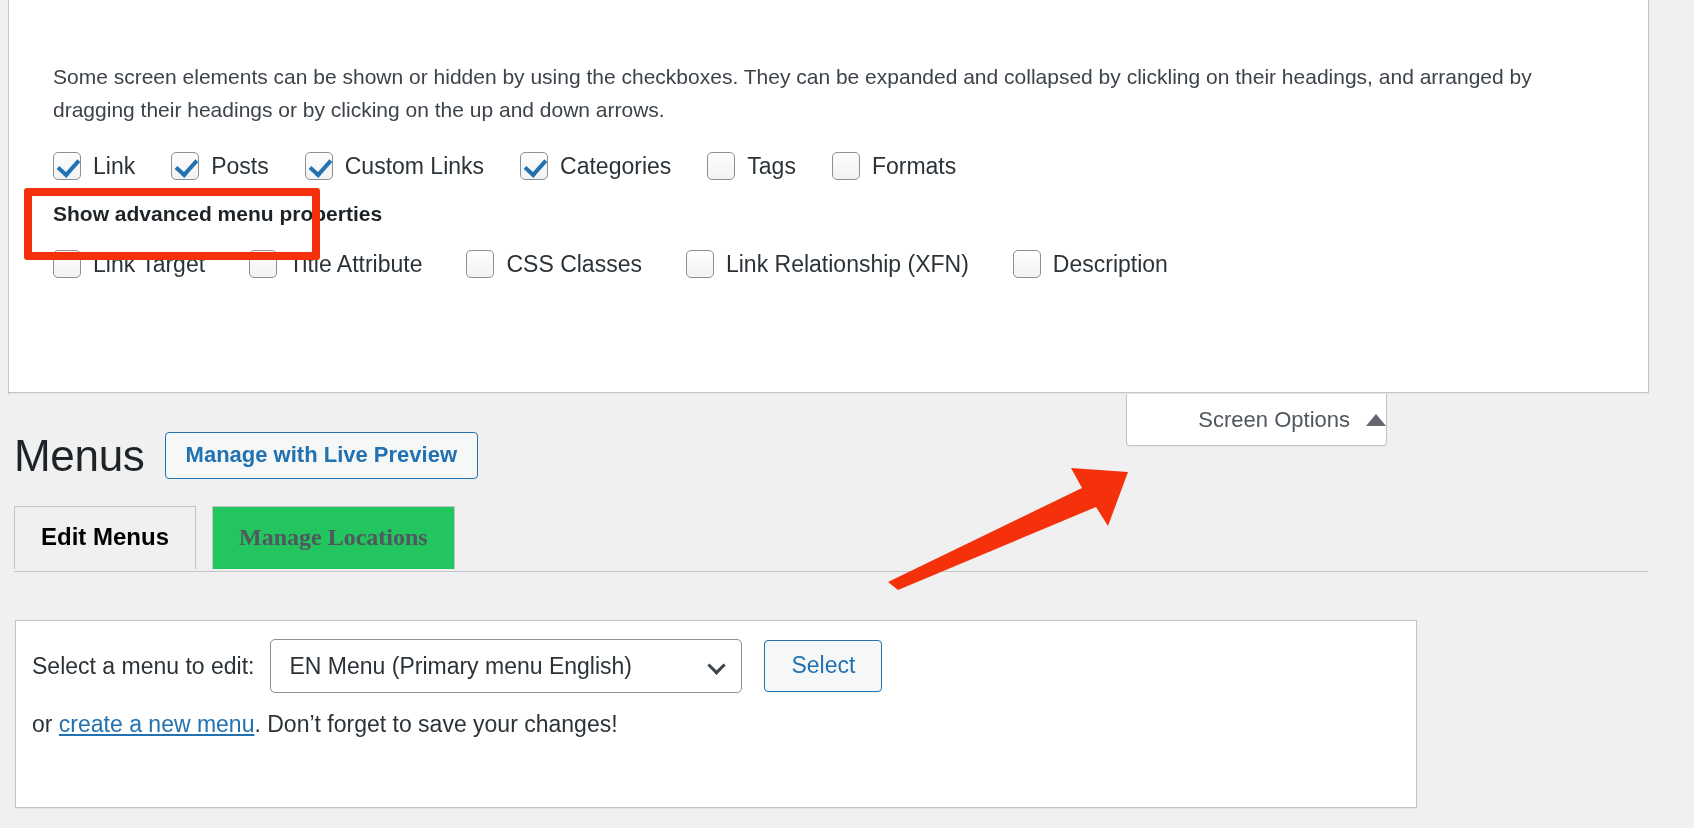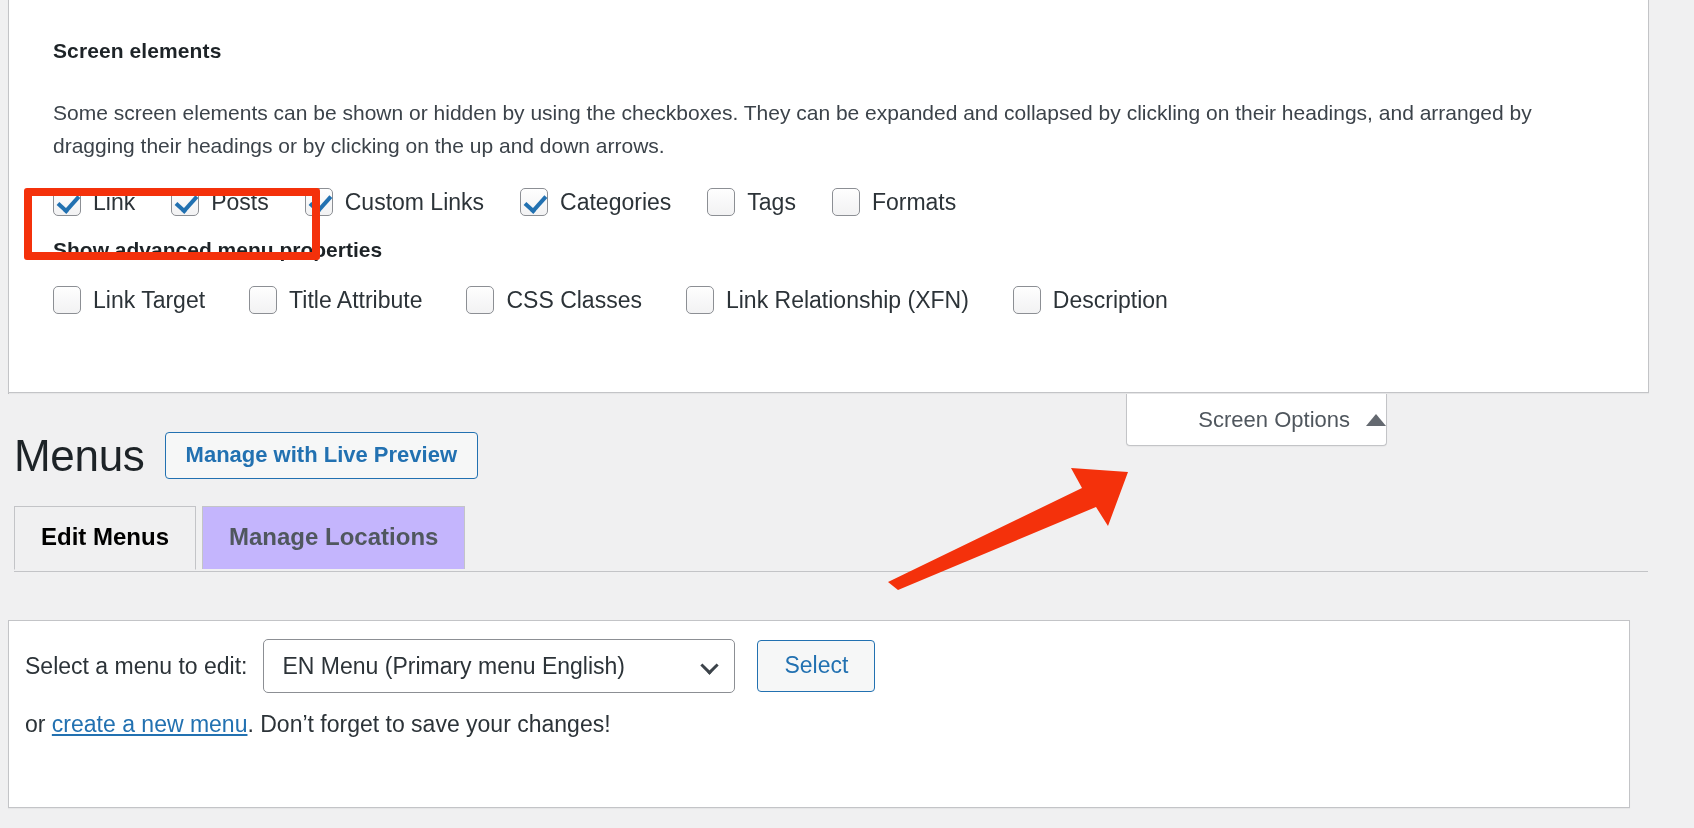--- a/index.html
+++ b/index.html
@@ -175,37 +175,38 @@
     line-height: 1.2;
     white-space: nowrap;
   }
   .nav-tab.active {
     background: #f0f0f1;
     color: #000;
     border-bottom: 1px solid #f0f0f1;
     margin-bottom: -1px;
   }
   .nav-tab.inactive {
-    background: #c4b5fd;
+    background: #22c55e;
     color: #50575e;
-    margin-left: 6px;
+    margin-left: 16px;
+    font-family: Liberation Serif, serif;
   }
   .tabs-rule {
     position: absolute;
     left: 14px; top: 571px;
     width: 1634px;
     height: 1px;
     background: #c3c4c7;
   }
 
   
   .menu-box {
     position: absolute;
-    left: 8px; top: 620px;
-    width: 1622px; height: 188px;
+    left: 15px; top: 620px;
+    width: 1402px; height: 188px;
     background: #fff;
     border: 1px solid #c3c4c7;
     box-shadow: 0 1px 1px rgba(0,0,0,.04);
   }
   .menu-row1 {
     position: absolute;
     left: 16px; top: 18px;
     display: flex;
     align-items: center;
   }
@@ -280,21 +281,20 @@
 </style>
 </head>
 <body>
 
 <div id="root">
 
   <div class="page-edge"></div>
 
   <div class="so-panel">
     <div class="so-inner">
-      <div class="so-heading">Screen elements</div>
 
       <p class="so-desc">Some screen elements can be shown or hidden by using the checkboxes. They can be expanded and collapsed by clickling on their headings, and arranged by dragging their headings or by clicking on the up and down arrows.</p>
 
       <div class="cb-row" id="elements-row">
           <div class="cb-item">
             <span class="cb-box checked"></span>
             <span class="cb-label">Link</span>
           </div>
           <div class="cb-item">
             <span class="cb-box checked"></span>

